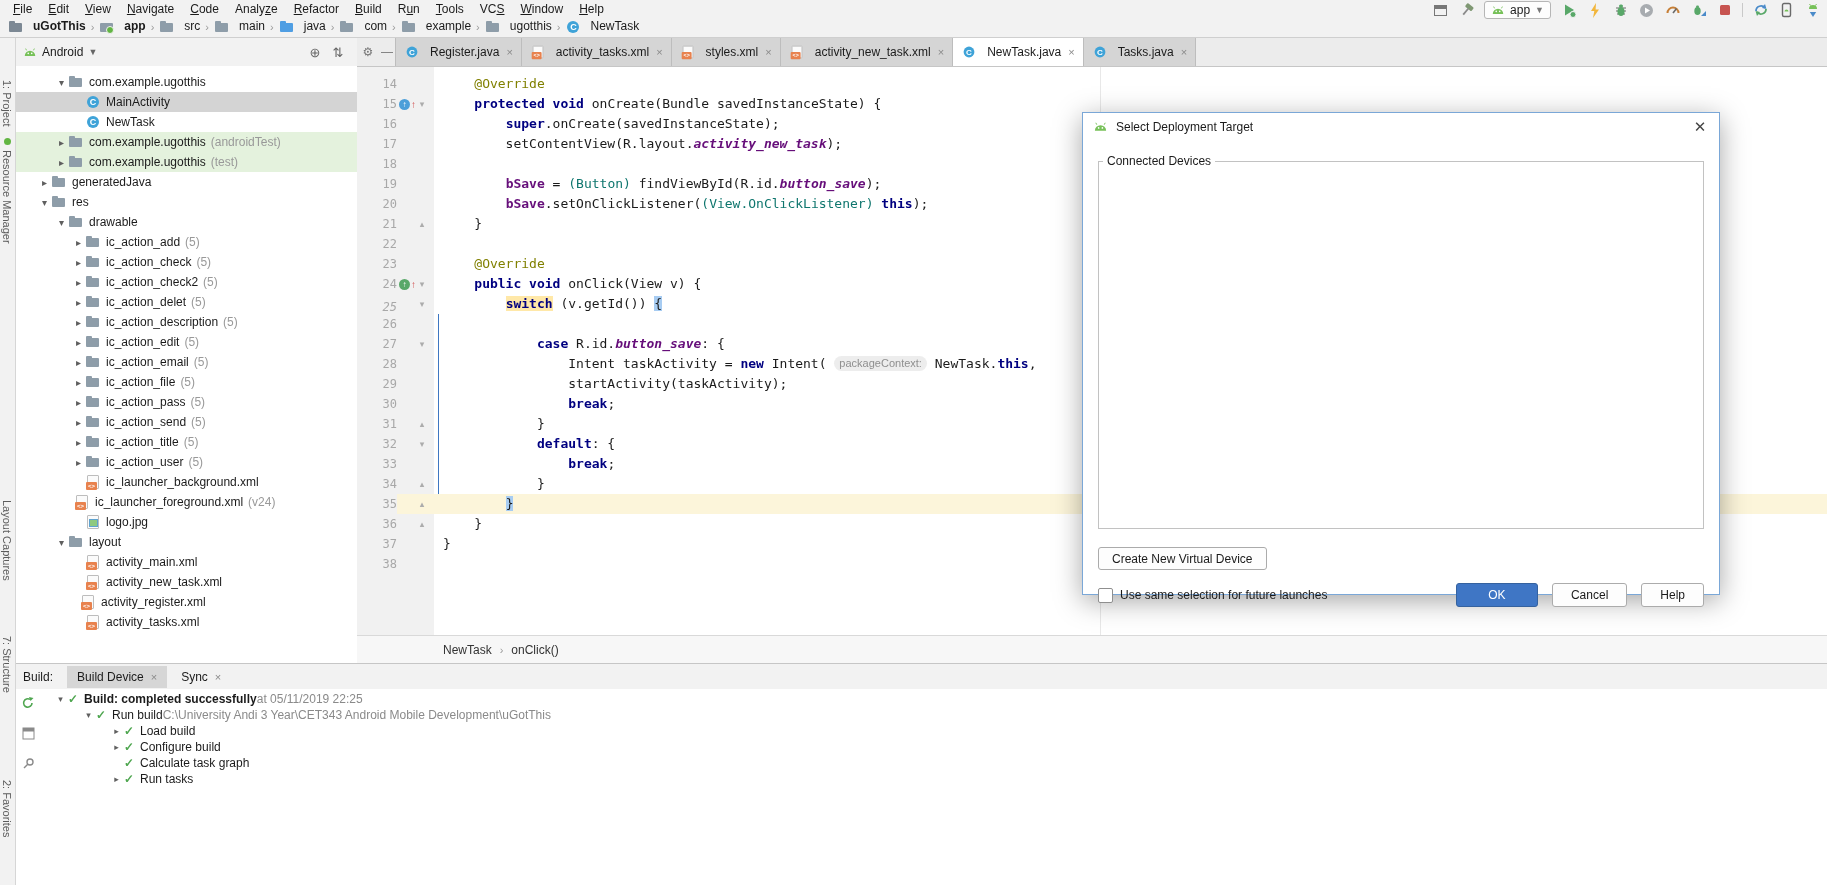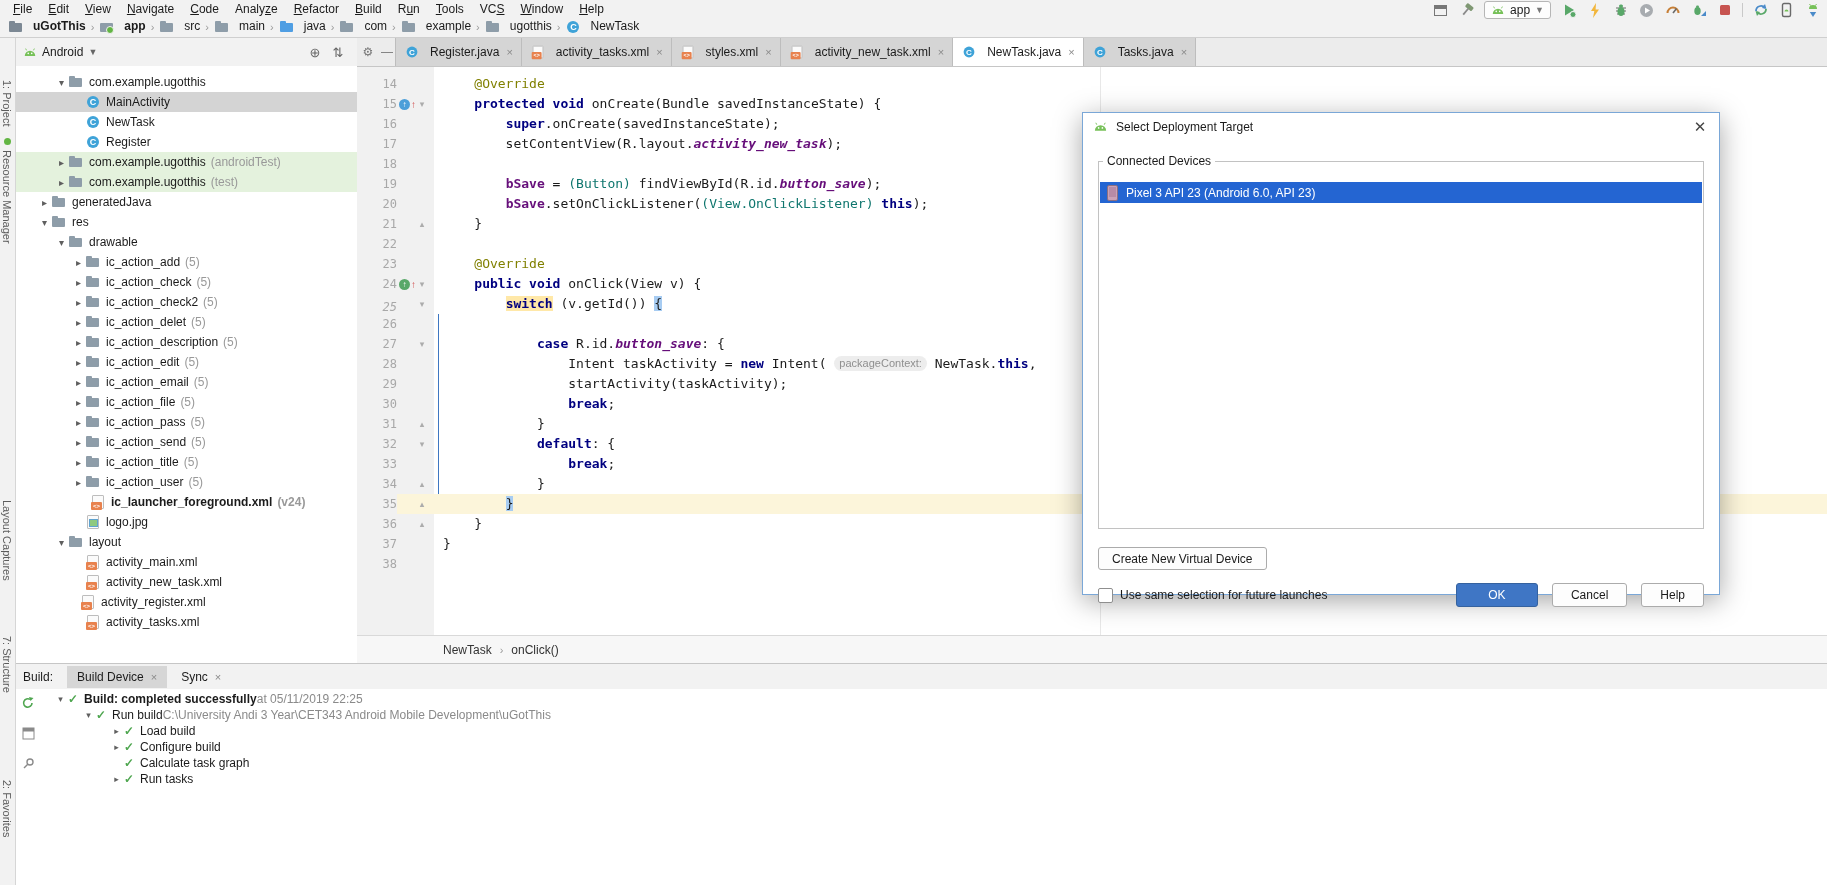--- a/index.html
+++ b/index.html
@@ -327,25 +327,20 @@
       <div class="trow selected" style="padding-left: 57px;">
         <span class="tarrow"></span>
         <span class="ticon class"></span>
         <span>MainActivity</span>
       </div>
       <div class="trow" style="padding-left: 57px;">
         <span class="tarrow"></span>
         <span class="ticon class"></span>
         <span>NewTask</span>
       </div>
-      <div class="trow" style="padding-left: 57px;">
-        <span class="tarrow"></span>
-        <span class="ticon class"></span>
-        <span>Register</span>
-      </div>
       <div class="trow green" style="padding-left: 40px;">
         <span class="tarrow">▸</span>
         <span class="ticon folder"></span>
         <span>com.example.ugotthis</span>
         <span class="tsuffix">(androidTest)</span>
       </div>
       <div class="trow green" style="padding-left: 40px;">
         <span class="tarrow">▸</span>
         <span class="ticon folder"></span>
         <span>com.example.ugotthis</span>
@@ -431,21 +426,26 @@
         <span class="ticon folder"></span>
         <span>ic_action_title</span>
         <span class="tsuffix">(5)</span>
       </div>
       <div class="trow" style="padding-left: 57px;">
         <span class="tarrow">▸</span>
         <span class="ticon folder"></span>
         <span>ic_action_user</span>
         <span class="tsuffix">(5)</span>
       </div>
-      <div class="trow" style="padding-left: 62px; font-weight: bold;">
+      <div class="trow" style="padding-left: 57px;">
+        <span class="tarrow"></span>
+        <span class="ticon xml"></span>
+        <span>ic_launcher_background.xml</span>
+      </div>
+      <div class="trow" style="padding-left: 46px;">
         <span class="tarrow"></span>
         <span class="ticon xml"></span>
         <span>ic_launcher_foreground.xml</span>
         <span class="tsuffix">(v24)</span>
       </div>
       <div class="trow" style="padding-left: 57px;">
         <span class="tarrow"></span>
         <span class="ticon img"></span>
         <span>logo.jpg</span>
       </div>
@@ -671,24 +671,20 @@
         <line x1="12" y1="2.5" x2="13" y2="0.5" stroke="#77C159"></line>
         <circle cx="6" cy="6" r="0.9" fill="#fff"></circle>
         <circle cx="10" cy="6" r="0.9" fill="#fff"></circle>
       </svg>
     <span>Select Deployment Target</span>
     <span id="dlg-close">✕</span>
   </div>
   <div id="dlg-body">
     <div id="groupbox">
       <span id="grouplabel">Connected Devices</span>
-      <div id="devrow">
-        <span class="phoneicon"></span>
-        <span>Pixel 3 API 23 (Android 6.0, API 23)</span>
-      </div>
     </div>
     <div id="create-avd">
       <span>Create New Virtual Device</span>
     </div>
     <div id="dlg-bottom">
       <span class="chk"></span>
       <span id="chk-label">Use same selection for future launches</span>
       <div id="dlg-buttons">
         <div class="btn primary">
             <span>OK</span>

